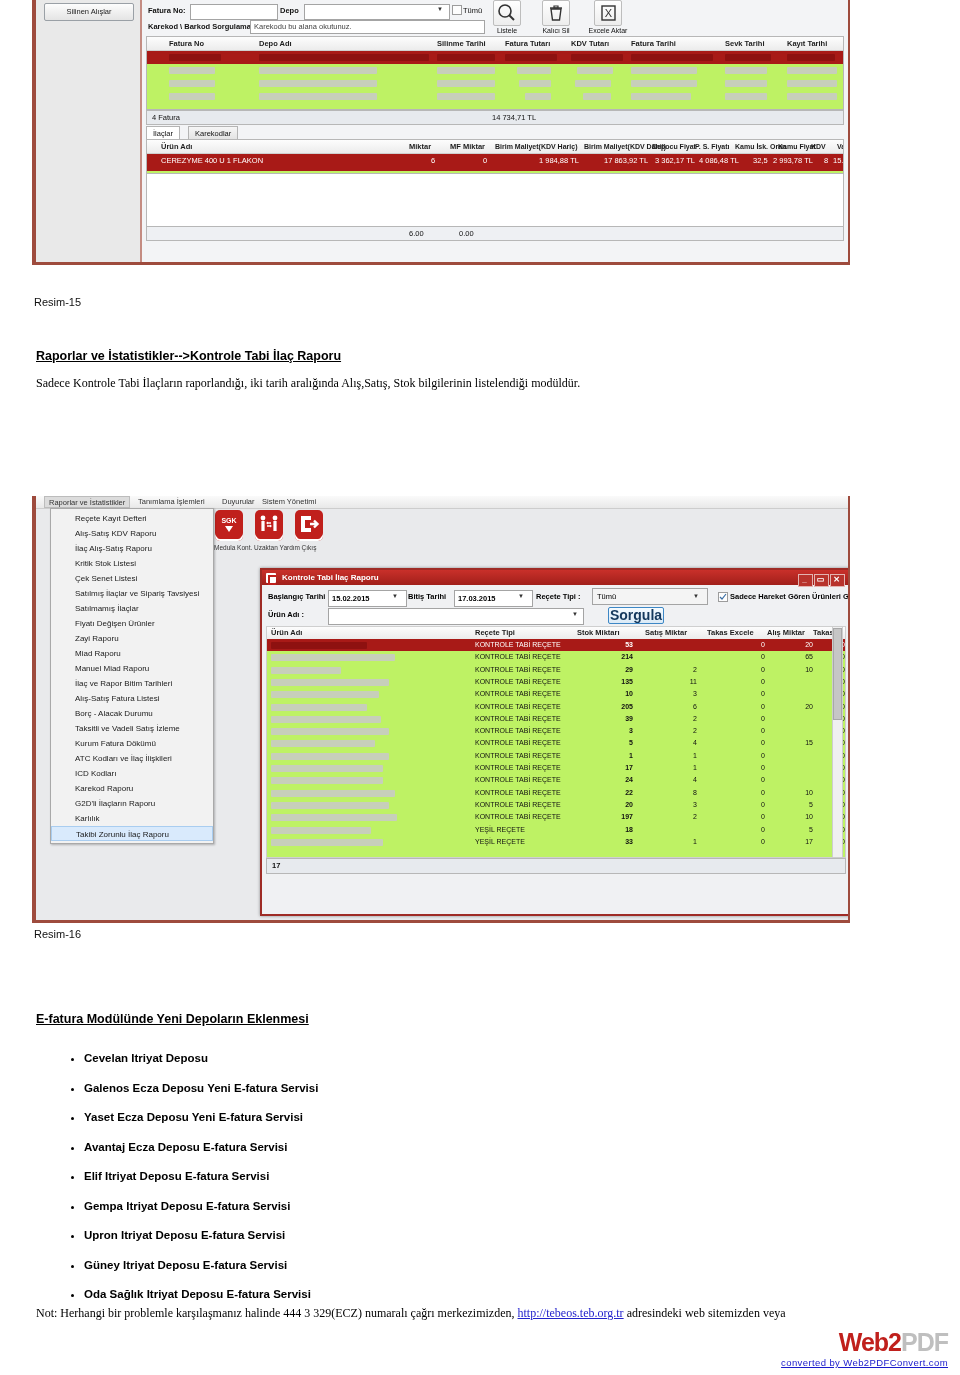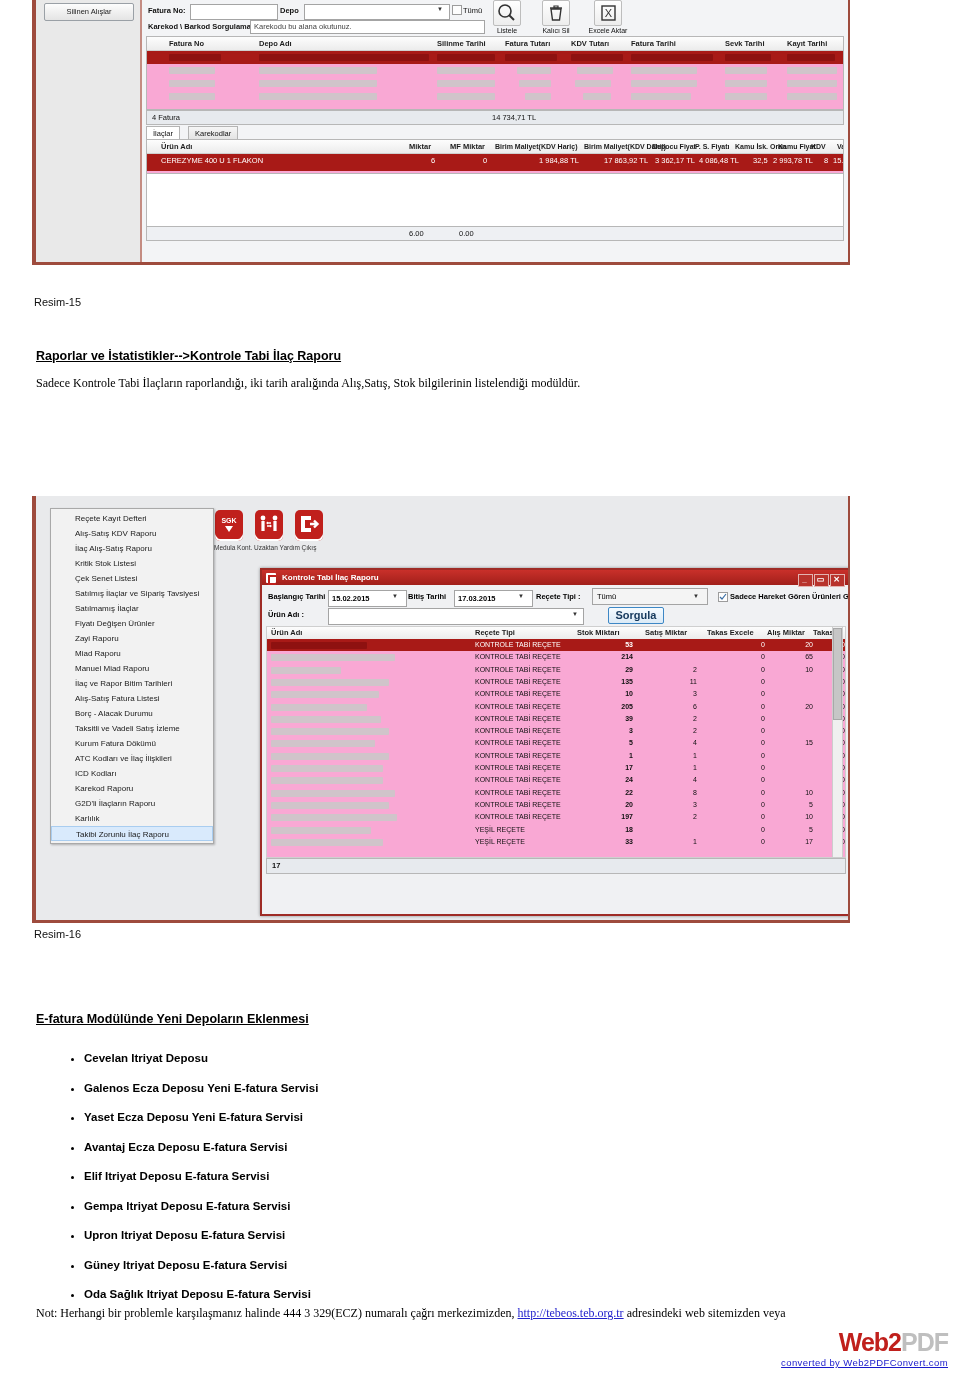--- a/index.html
+++ b/index.html
@@ -28,21 +28,21 @@
   .txtbox.plc{font-size:7.5px;color:#444;padding-left:3px;line-height:12px;font-weight:normal;}
   .combo-arrow{position:absolute;font-size:6px;color:#333;}
   .chk-sq{position:absolute;width:8px;height:8px;border:1px solid #9c9c9c;background:#fdfdfd;}
 
   .tbtn{position:absolute;text-align:center;font-size:7px;color:#111;}
   .tbtn .glyph{display:block;width:26px;height:24px;margin:0 auto 1px auto;
       border:1px solid #bdbdbd;background:linear-gradient(#ffffff,#ededed);border-radius:2px;
       position:relative;}
   .tbtn .lbl{display:block;font-size:7px;white-space:nowrap;}
 
-  .grid{position:absolute;background:#f9a8d4;border:1px solid #b7b7b7;overflow:hidden;}
+  .grid{position:absolute;background:#bef264;border:1px solid #b7b7b7;overflow:hidden;}
   .ghead{position:absolute;left:0;right:0;top:0;height:13px;background:linear-gradient(#fdfdfd,#ececec);
          border-bottom:1px solid #cfcfcf;}
   .ghead .hc{position:absolute;top:0;height:13px;line-height:13px;font-size:7.5px;font-weight:bold;color:#1c1c1c;}
   .grow{position:absolute;left:0;right:0;height:13px;}
   .grow.sel{background:#a81a17;}
   .redact{position:absolute;height:7px;border-radius:1px;background:#c9c9c9;filter:blur(0.6px);opacity:.85;}
   .grow.sel .redact{background:#8a100f;}
   .cellnum{position:absolute;font-size:7.5px;line-height:13px;color:#111;}
   .grow.sel .cellnum{color:#fff;}
 
@@ -78,21 +78,21 @@
              background:linear-gradient(#c9302a,#a11f1a);color:#fff;font-size:8px;font-weight:bold;
              line-height:15px;padding-left:20px;}
   .dlg-ico{position:absolute;left:4px;top:3px;width:10px;height:10px;background:#fff;border-radius:1px;}
   .dlg-ico:after{content:"";position:absolute;left:2px;top:2px;width:6px;height:6px;
              border-left:2px solid #c0201c;border-top:2px solid #c0201c;border-bottom:2px solid #c0201c;}
   .wbtns{position:absolute;right:3px;top:2px;font-size:9px;color:#fff;font-weight:bold;letter-spacing:2px;}
   .wb{display:inline-block;width:13px;height:11px;line-height:10px;text-align:center;
       background:#b8332c;border:1px solid #e3b3b0;margin-left:1px;font-size:8px;}
 
   .btn-query{position:absolute;background:linear-gradient(#f5fbff,#dbeaf6);
-             border:1px solid #3d87c5;border-radius:2px;font-size:11px;font-weight:bold;
+             border:1px solid #3d87c5;border-radius:2px;font-size:14px;font-weight:bold;
              color:#14385c;text-align:center;}
 
   .vscroll{position:absolute;width:9px;background:#f0f0f0;border:1px solid #cdcdcd;}
   .vscroll .thumb{position:absolute;left:0;width:7px;background:#c6c6c6;border:1px solid #a8a8a8;}
 
   
   .caption{position:absolute;font-size:11px;color:#111;font-family:"Liberation Sans",sans-serif;}
   .doc-head{position:absolute;font-size:12.5px;font-weight:bold;text-decoration:underline;color:#000;}
   .doc-p{position:absolute;font-size:12px;color:#000;font-family:"Liberation Serif",serif;}
   .bullets{position:absolute;left:44px;top:1036px;width:700px;}
@@ -259,20 +259,26 @@
     </div>
   </div>
 
   <div class="caption" style="left:34px;top:264px;margin-top:32px;">Resim-15</div>
 
   <div class="doc-head" style="left:36px;top:349px;">Raporlar ve İstatistikler--&gt;Kontrole Tabi İlaç Raporu</div>
   <div class="doc-p" style="left:36px;top:376px;width:860px;">Sadece Kontrole Tabi İlaçların raporlandığı, iki tarih aralığında Alış,Satış, Stok bilgilerinin listelendiği modüldür.</div>
 
   <div id="shot2" class="shot">
 
+    <div class="menubar">
+      <div class="mi open" style="left:8px;">Raporlar ve İstatistikler</div>
+      <div class="mi" style="left:98px;">Tanımlama İşlemleri</div>
+      <div class="mi" style="left:182px;">Duyurular</div>
+      <div class="mi" style="left:222px;">Sistem Yönetimi</div>
+    </div>
 
     <div class="ribbon-icons">
       <div class="rib" style="left:0px;">
         <span class="bx">
           <svg width="28" height="28" viewBox="0 0 28 28">
               <rect width="28" height="28" rx="5" fill="#c0201c"></rect>
               <text x="14" y="13" font-size="7" text-anchor="middle" fill="#fff" font-family="Liberation Sans" font-weight="bold">SGK</text>
               <path d="M10 16 h8 l-4 6 z" fill="#fff"></path>
             </svg>
         </span>

